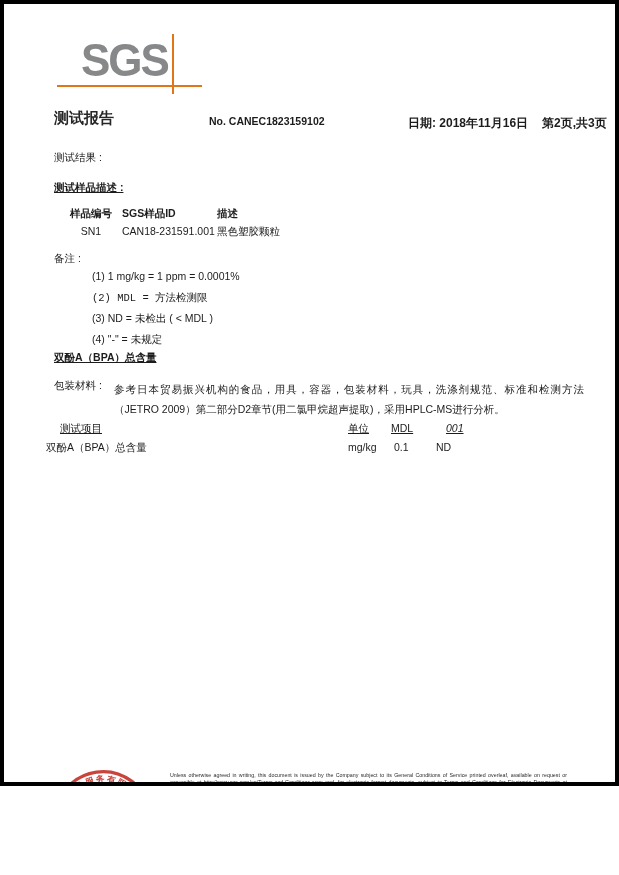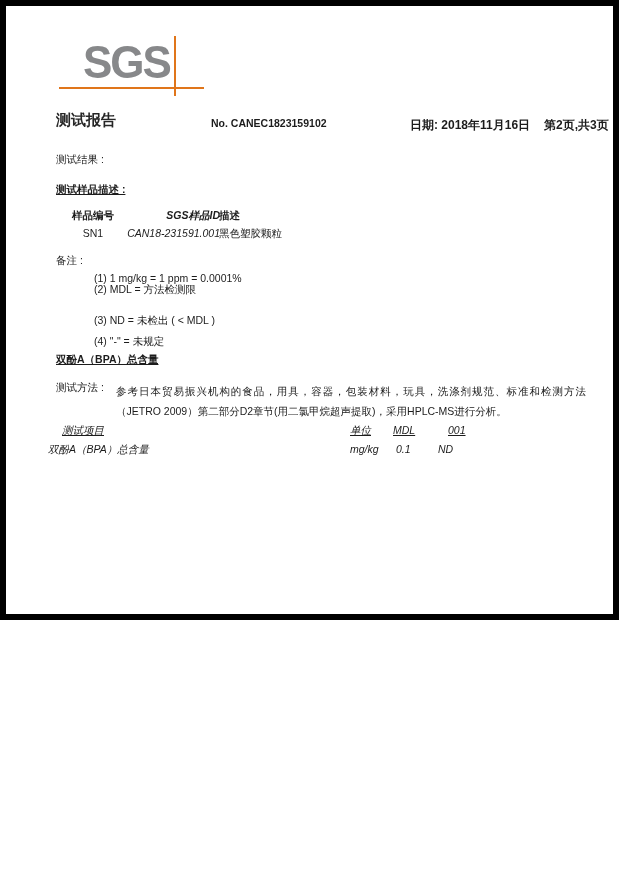--- a/index.html
+++ b/index.html
@@ -1,20 +1,20 @@
 <!DOCTYPE html>
 <html><head>
 <meta charset="utf-8">
 <style>
   html,body{margin:0;padding:0;background:#ffffff;}
   .page{
     position:relative;
-    width:619px;height:620px;
+    width:619px;height:786px;
     background:#fff;
-    border:6px solid #000000;
+    border:4px solid #000000;
     box-sizing:border-box;
     font-family:"Liberation Sans","DejaVu Sans",sans-serif;
     color:#1c1c1c;
     overflow:hidden;
   }
   .abs{position:absolute;}
 
   
   .logo-text{
     position:absolute;left:77px;top:34px;
@@ -30,35 +30,35 @@
   .report-no{position:absolute;left:205px;top:111px;font-size:10.5px;font-weight:bold;}
   .date-line{position:absolute;left:380px;top:111px;font-size:12px;font-weight:bold;white-space:nowrap;margin-left:24px;}
   .date-line span{margin-right:14px;}
 
   .label{font-size:10.5px;color:#1c1c1c;text-align:right;}
   .bold{font-weight:bold;}
   .uline{text-decoration:underline;}
 
   
   .st-col1{left:50px;width:74px;text-align:center;}
-  .st-col2{left:118px;width:96px;text-align:right;font-style:italic;}
+  .st-col2{left:118px;width:96px;text-align:left;}
   .st-col3{left:213px;text-align:left;}
   .st{position:absolute;font-size:10.5px;white-space:nowrap;}
 
   
   .note{position:absolute;left:88px;font-size:10.5px;white-space:nowrap;}
 
   
   .method-text{
     position:absolute;left:110px;top:375px;width:470px;
     font-size:10.5px;line-height:20px;text-align:justify;
   }
 
   
-  .rt{position:absolute;font-size:10.5px;white-space:nowrap;font-style:italic;}
+  .rt{position:absolute;font-size:10.5px;white-space:nowrap;}
 
   
   .legal{
     position:absolute;left:166px;top:768px;width:397px;
     font-size:5.3px;line-height:6.6px;color:#2b2b2b;
     text-align:justify;
   }
   .attention{
     position:absolute;left:166px;top:817px;width:397px;
     font-size:5.3px;line-height:6.6px;color:#e8650d;font-weight:bold;
@@ -107,26 +107,26 @@
 
   <div class="st st-col1 bold" style="top:203px;">样品编号</div>
   <div class="st st-col2 bold" style="top:203px;">SGS样品ID</div>
   <div class="st st-col3 bold" style="top:203px;">描述</div>
   <div class="st st-col1" style="top:221px;">SN1</div>
   <div class="st st-col2" style="top:221px;">CAN18-231591.001</div>
   <div class="st st-col3" style="top:221px;text-align:right;">黑色塑胶颗粒</div>
 
   <div class="abs label" style="left:50px;top:248px;">备注 :</div>
   <div class="note" style="top:266px;">(1) 1 mg/kg = 1 ppm = 0.0001%</div>
-  <div class="note" style="top:277px;">(2) MDL = 方法检测限</div>
+  <div class="note" style="top:287px;font-family:Liberation Mono, monospace;">(2) MDL = 方法检测限</div>
   <div class="note" style="top:308px;">(3) ND = 未检出 ( &lt; MDL )</div>
   <div class="note" style="top:329px;">(4) "-" = 未规定</div>
 
   <div class="abs label bold uline" style="left:50px;top:347px;">双酚A（BPA）总含量</div>
-  <div class="abs label" style="left:50px;top:375px;">测试方法 :</div>
+  <div class="abs label" style="left:50px;top:375px;">包装材料 :</div>
   <div class="method-text">参考日本贸易振兴机构的食品，用具，容器，包装材料，玩具，洗涤剂规范、标准和检测方法（JETRO 2009）第二部分D2章节(用二氯甲烷超声提取)，采用HPLC-MS进行分析。</div>
 
   <div class="rt uline" style="left:56px;top:418px;">测试项目</div>
   <div class="rt uline" style="left:344px;top:418px;">单位</div>
   <div class="rt uline" style="left:387px;top:418px;">MDL</div>
   <div class="rt uline" style="left:430px;top:418px;font-style:italic;margin-left:12px;">001</div>
   <div class="rt" style="left:42px;top:437px;">双酚A（BPA）总含量</div>
   <div class="rt" style="left:344px;top:437px;">mg/kg</div>
   <div class="rt" style="left:390px;top:437px;text-align:center;">0.1</div>
   <div class="rt" style="left:432px;top:437px;">ND</div>

